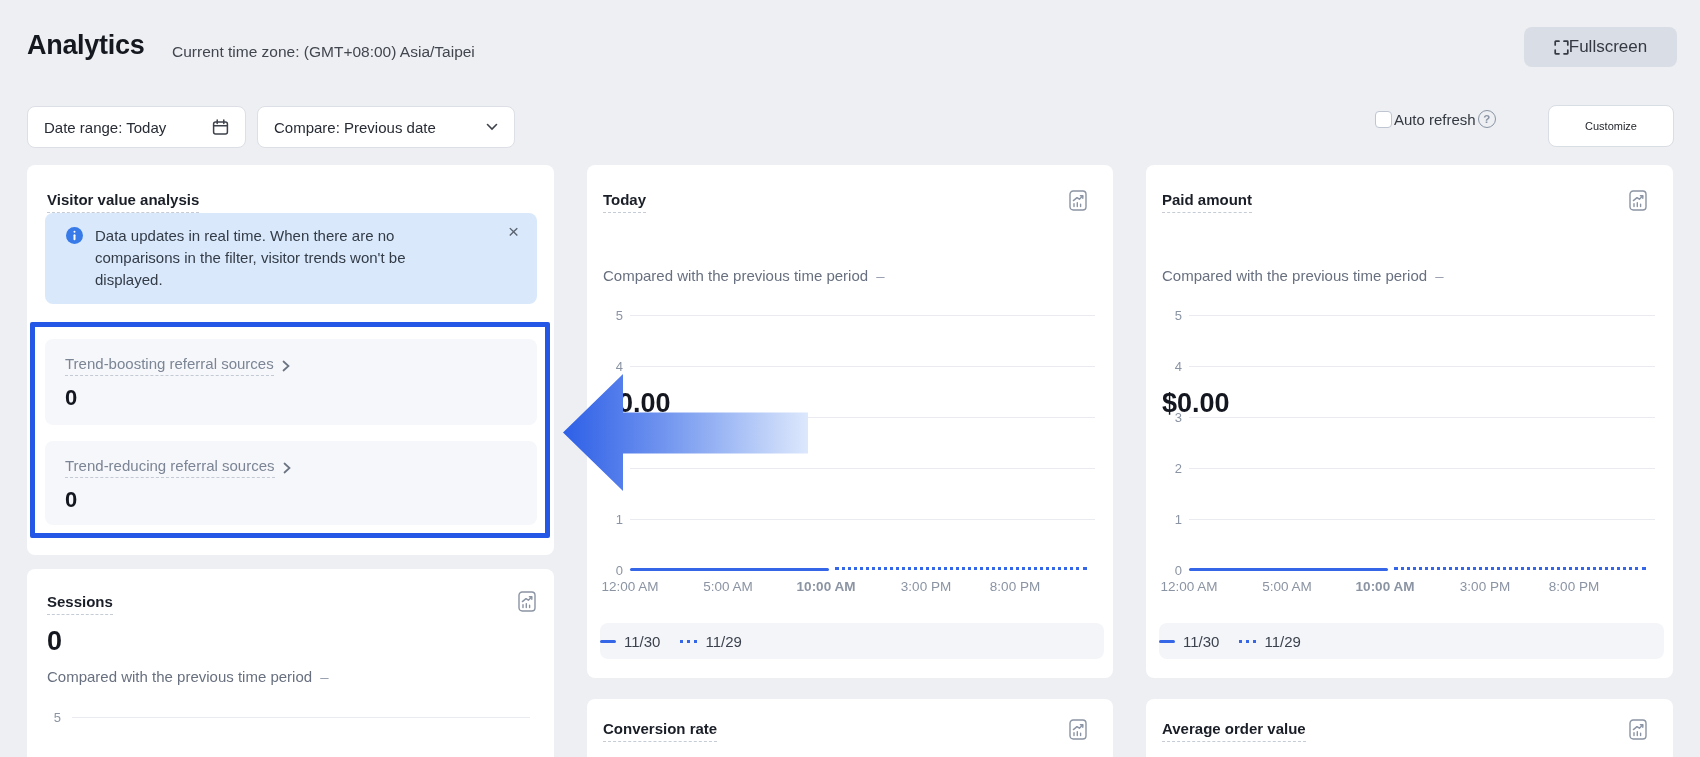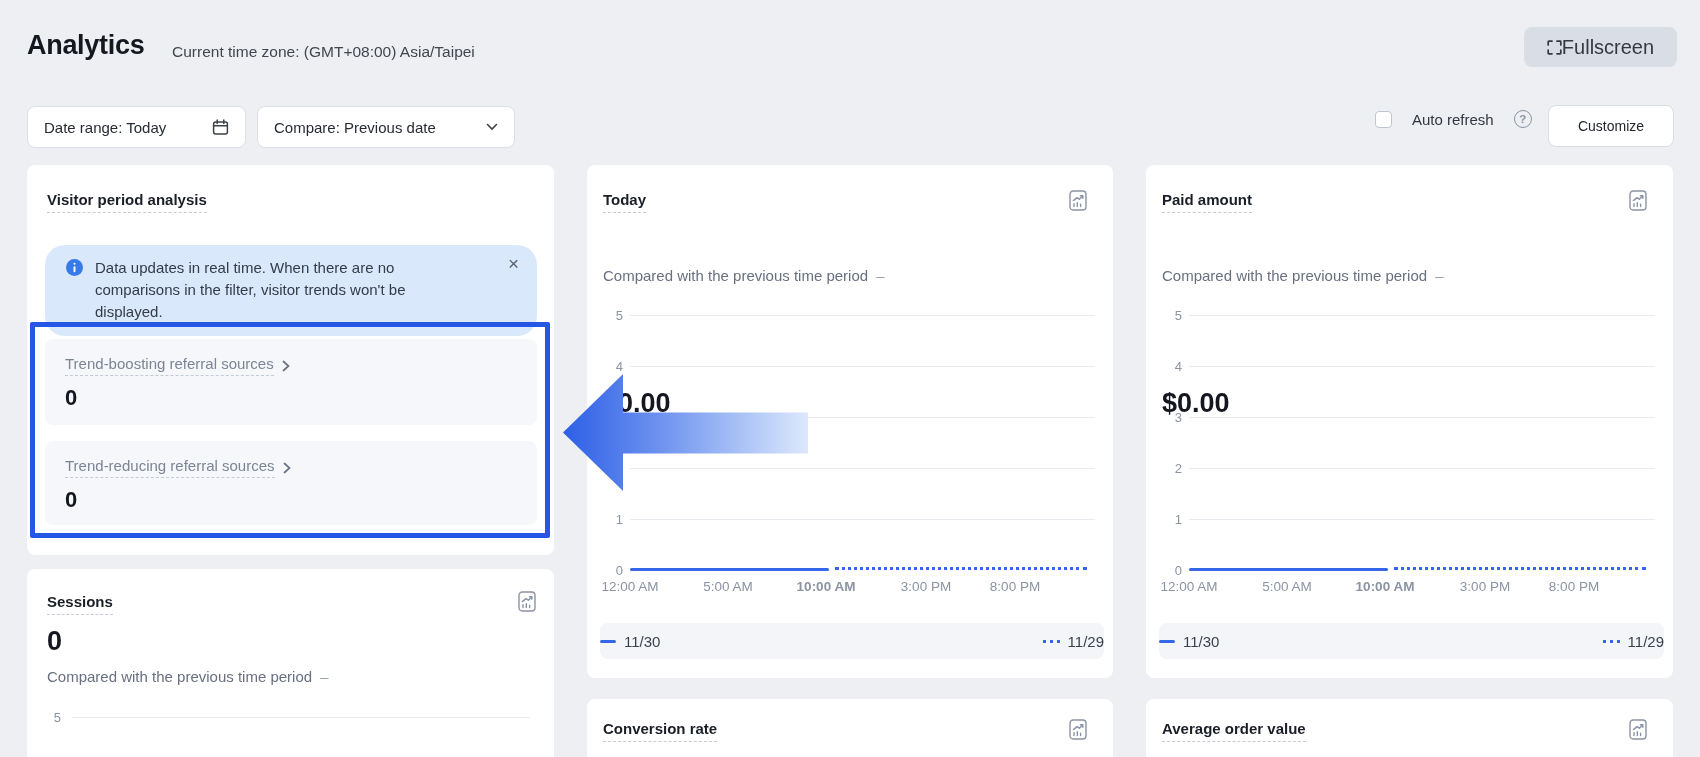--- a/index.html
+++ b/index.html
@@ -3,31 +3,31 @@
 <meta charset="utf-8">
 <style>
   * { margin:0; padding:0; box-sizing:border-box; }
   html,body { width:1700px; height:757px; }
   body { font-family:"Liberation Sans", sans-serif; background:#edeff3; }
   .page { position:relative; width:1700px; height:757px; overflow:hidden; background:#edeff3; }
 
   
   .page-title { position:absolute; left:27px; top:30px; font-size:27px; font-weight:700; color:#15181f; letter-spacing:-0.3px; }
   .tz-note { position:absolute; left:172px; top:43px; font-size:15.5px; color:#42464e; }
-  .fullscreen-btn { position:absolute; left:1524px; top:27px; width:153px; height:40px; background:#d9dde5; border:none; border-radius:8px; display:flex; align-items:center; justify-content:center; gap:0; font-size:20px; color:#343943; font-family:inherit; cursor:pointer; }
+  .fullscreen-btn { position:absolute; left:1524px; top:27px; width:153px; height:40px; background:#d9dde5; border:none; border-radius:8px; display:flex; align-items:center; justify-content:center; gap:0; font-size:17px; color:#343943; font-family:inherit; cursor:pointer; }
 
   
   .tb-btn { position:absolute; top:106px; height:42px; background:#fff; border:1px solid #dcdfe6; border-radius:8px; display:flex; align-items:center; justify-content:space-between; padding:0 16px; font-size:15px; color:#272b33; font-family:inherit; cursor:pointer; }
   .date-range-btn { left:27px; width:219px; }
   .compare-btn { left:257px; width:258px; }
-  .auto-refresh { position:absolute; left:1375px; top:110px; display:flex; align-items:center; gap:20px; }
+  .auto-refresh { position:absolute; left:1375px; top:110px; display:flex; align-items:center; gap:2px; }
   .checkbox { width:17px; height:17px; background:#fff; border:1.5px solid #bfc6d1; border-radius:4px; cursor:pointer; }
   .auto-refresh-label { font-size:15px; color:#33373f; }
   .help-icon { width:18px; height:18px; border:1.4px solid #8a94a4; border-radius:50%; color:#8a94a4; font-size:11.5px; font-weight:700; display:flex; align-items:center; justify-content:center; cursor:pointer; }
-  .customize-btn { position:absolute; left:1548px; top:105px; width:126px; height:42px; background:#fff; border:1px solid #d9dde4; border-radius:8px; font-size:14px; color:#23262d; font-family:inherit; cursor:pointer; }
+  .customize-btn { position:absolute; left:1548px; top:105px; width:126px; height:42px; background:#fff; border:1px solid #d9dde4; border-radius:8px; font-size:11px; color:#23262d; font-family:inherit; cursor:pointer; }
 
   
   .grid { position:absolute; left:27px; top:165px; display:flex; gap:33px; }
   .col { display:flex; flex-direction:column; }
   .col1 { gap:14px; } .col2, .col3 { gap:21px; }
   .card { position:relative; background:#fff; border-radius:8px; }
   .visitor-card { width:527px; height:390px; }
   .metric-card-lg { width:526px; height:513px; }
   .col3 .metric-card-lg { width:527px; }
   .sessions-card { width:527px; height:320px; }
@@ -35,21 +35,21 @@
   .col3 .bottom-card { width:527px; }
 
   .card-title { font-size:15px; font-weight:700; color:#1a1e27; border-bottom:1px dashed #c6ccd6; padding-bottom:4px; cursor:pointer; }
   .chart-icon-btn { position:absolute; background:none; border:none; cursor:pointer; padding:0; line-height:0; }
   .big-value { position:absolute; font-size:27px; font-weight:700; color:#14171f; }
   .compare-line { position:absolute; font-size:15px; color:#68707f; }
   .compare-dash { color:#9aa2b1; margin-left:8px; }
 
   
   .visitor-card .card-title { position:absolute; left:20px; top:26px; }
-  .info-banner { position:absolute; left:18px; top:80px; width:492px; height:91px; background:#d9e9fb; border-radius:20px; }
+  .info-banner { position:absolute; left:18px; top:48px; width:492px; height:91px; background:#d9e9fb; border-radius:8px; }
   .info-banner-text { position:absolute; left:50px; top:12px; width:368px; font-size:15px; line-height:22px; color:#333b47; }
   .info-icon { position:absolute; left:21px; top:14px; }
   .banner-close { position:absolute; right:18px; top:8px; background:none; border:none; font-size:19px; color:#5c6470; cursor:pointer; font-family:inherit; }
   .annotation-box { position:absolute; left:3px; top:157px; width:520px; height:216px; border:5px solid #2457e5; border-radius:2px; z-index:5; pointer-events:none; }
   .ref-item { position:absolute; left:18px; width:492px; background:#f6f7fa; border-radius:8px; padding:16px 20px 0 20px; cursor:pointer; }
   .ref-item-1 { top:174px; height:86px; }
   .ref-item-2 { top:276px; height:84px; }
   .ref-label-row { display:flex; align-items:center; gap:8px; }
   .ref-label { font-size:15px; color:#7b8595; border-bottom:1px dashed #c3cad4; padding-bottom:3px; }
   .ref-value { font-size:22px; font-weight:700; color:#14171f; margin-top:9px; }
@@ -61,21 +61,21 @@
   .metric-card-lg .compare-line { left:16px; top:102px; }
   .metric-card-lg .big-value { top:223px; }
   .mv { left:16px; top:60px; }
   .grid-row { position:absolute; left:0; right:0; height:0; }
   .tick { position:absolute; left:0; width:36px; text-align:right; font-size:13px; color:#8b94a3; transform:translateY(-7px); }
   .grid-line { position:absolute; left:43px; right:18px; top:0; height:1px; background:#e9ebf1; }
   .zero-solid { position:absolute; left:43px; top:403px; width:199px; height:3px; background:#3566e8; border-radius:2px; }
   .zero-dotted { position:absolute; left:248px; top:402px; width:252px; height:0; border-top:3px dotted #3566e8; }
   .x-label { position:absolute; top:414px; width:90px; text-align:center; font-size:13.5px; color:#8b94a3; }
   .xl0{left:-2px;} .xl1{left:96px;} .xl2{left:194px;font-weight:bold;} .xl3{left:294px;} .xl4{left:383px;}
-  .legend-strip { position:absolute; left:13px; right:9px; top:458px; height:36px; background:#f3f5f9; border-radius:8px; display:flex; align-items:center; justify-content:space-between; }
+  .legend-strip { position:absolute; left:13px; right:9px; top:458px; height:36px; background:#f3f5f9; border-radius:8px; display:flex; align-items:center; justify-content:flex-start; gap:20px; }
   .legend-item { display:flex; align-items:center; gap:8px; font-size:15px; color:#3c424d; cursor:pointer; }
   .legend-dash { width:16px; height:3px; background:#3566e8; border-radius:2px; }
   .legend-dots { width:17px; height:0; border-top:3px dotted #3566e8; }
 
   
   .sessions-card .card-title { position:absolute; left:20px; top:24px; }
   .sessions-card .chart-icon-btn { right:18px; top:22px; }
   .sessions-card .big-value { left:20px; top:57px; }
   .sessions-card .compare-line { left:20px; top:99px; }
   .sessions-card .tick { left:4px; width:30px; }
@@ -132,21 +132,21 @@
     <span class="checkbox"></span>
     <span class="auto-refresh-label">Auto refresh</span>
     <span class="help-icon">?</span>
   </div>
   <button class="customize-btn">Customize</button>
 
   <div class="grid">
 
     <div class="col col1">
       <div class="card visitor-card">
-        <span class="card-title">Visitor period analysis</span>
+        <span class="card-title">Visitor value analysis</span>
 
         <div class="info-banner">
           <span class="info-icon">
             <svg width="17" height="17" viewBox="0 0 17 17">
                 <circle cx="8.5" cy="8.5" r="8.5" fill="#377ae8"></circle>
                 <rect x="7.5" y="3.8" width="2" height="2" rx="1" fill="#fff"></rect>
                 <rect x="7.5" y="7.2" width="2" height="6" rx="1" fill="#fff"></rect>
               </svg>
           </span>
           <div class="info-banner-text">Data updates in real time. When there are no comparisons in the filter, visitor trends won't be displayed.</div>

